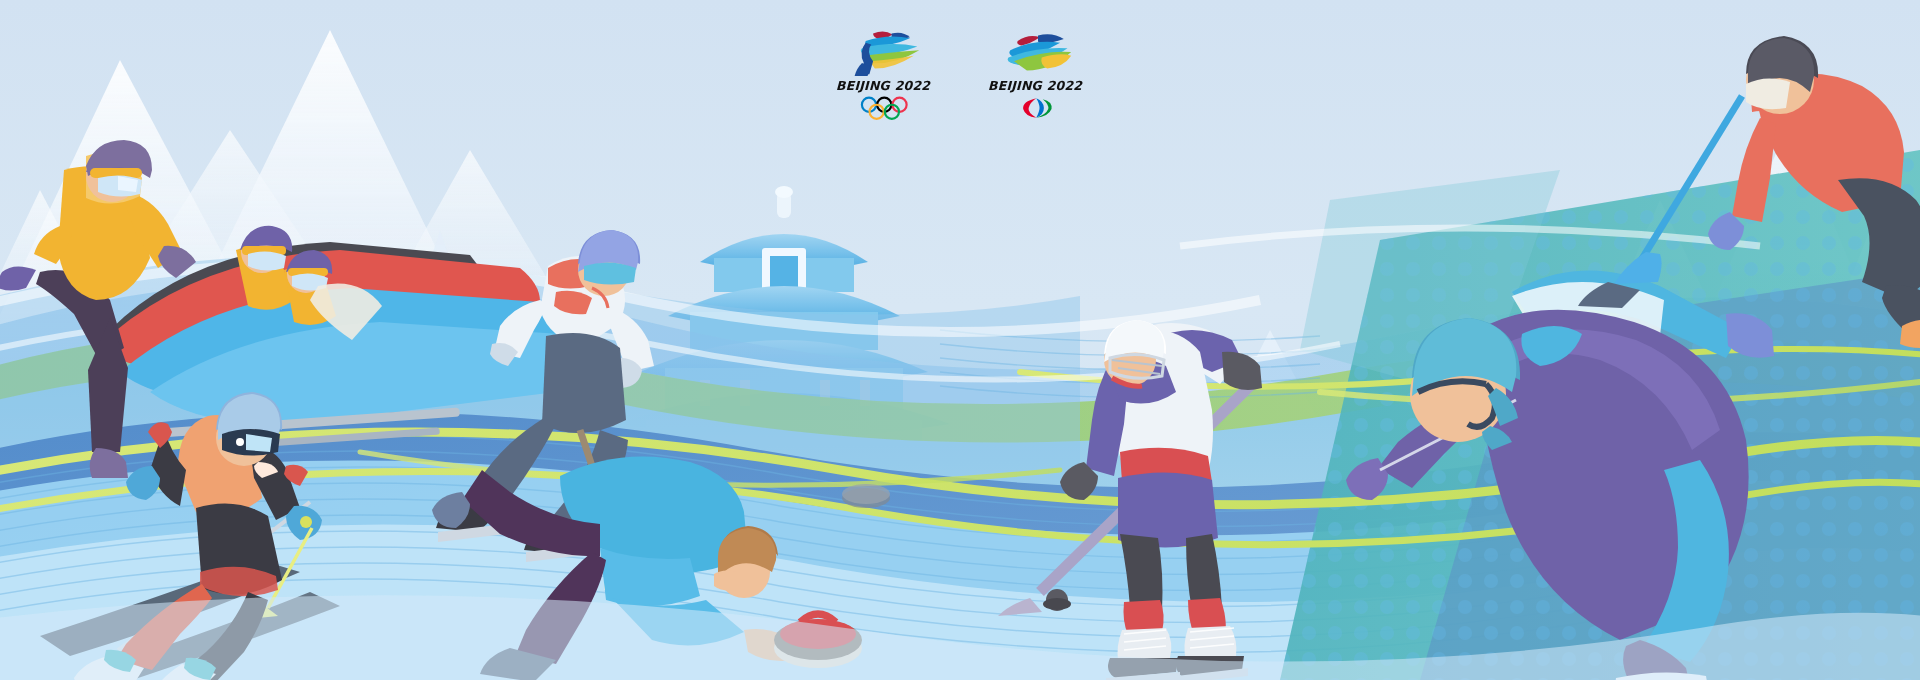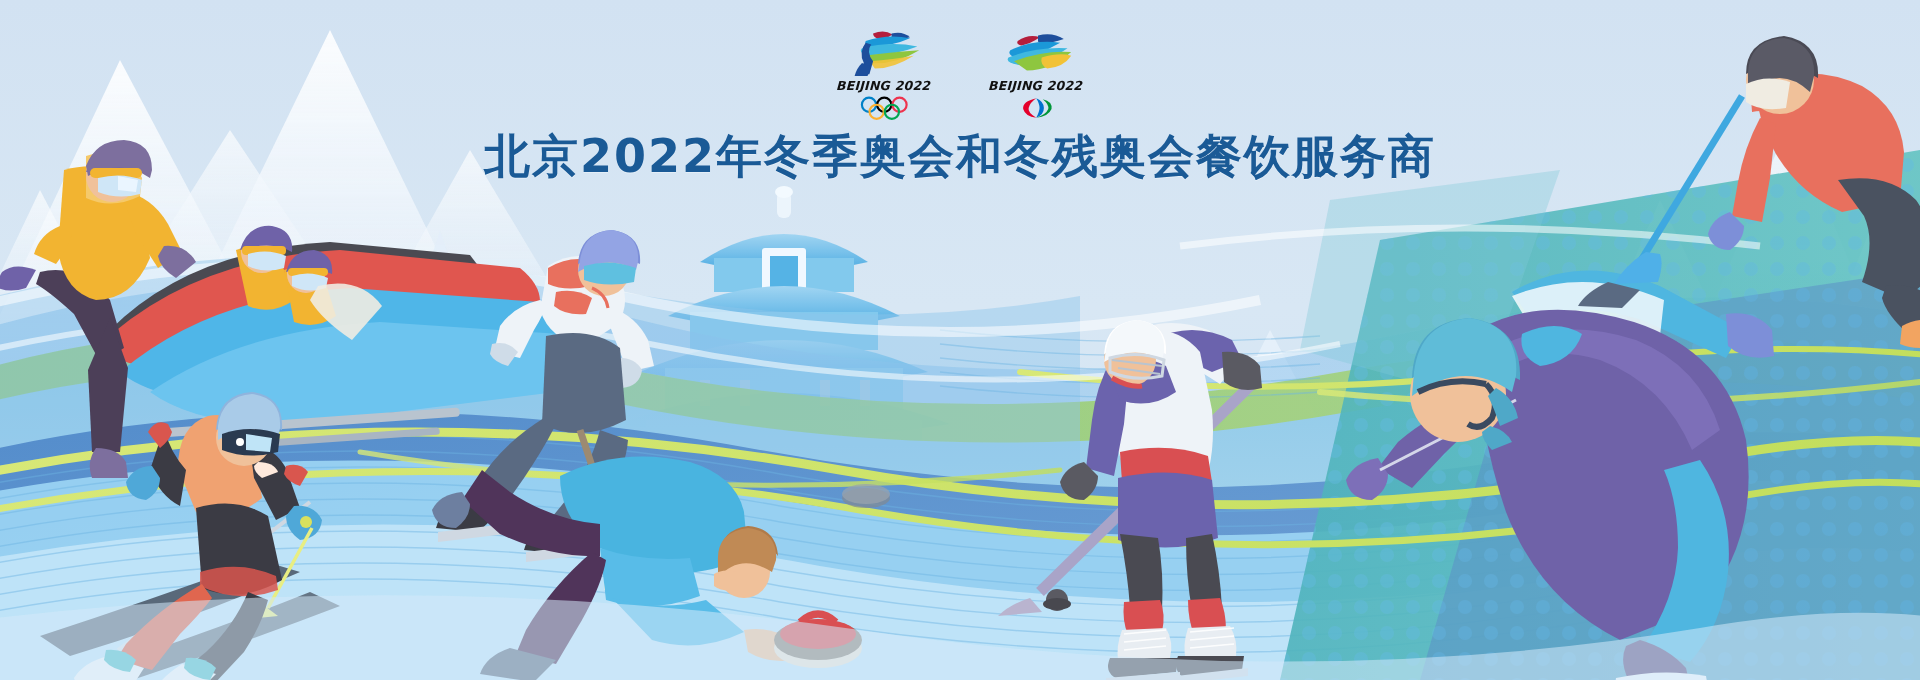--- a/index.html
+++ b/index.html
@@ -450,16 +450,15 @@
         <div class="wordmark">BEIJING 2022</div>
         <svg class="emblem" viewBox="0 0 100 44">
           <path d="M50 4 Q24 10 26 24 Q30 38 50 40 Q34 30 36 22 Q38 12 50 4 Z" fill="#e4002b"></path>
           <path d="M50 4 Q64 10 64 22 Q64 34 50 40 Q56 28 56 22 Q56 14 50 4 Z" fill="#0072ce"></path>
           <path d="M50 40 Q72 38 78 24 Q80 10 62 6 Q74 16 72 24 Q68 34 50 40 Z" fill="#009639"></path>
         </svg>
       </div>
 
     </div>
 
-    <div class="headline">北京2022年冬季奥会和冬残奥会餐饮服务商</div>
 
   </div>
 </div>
 
 </body></html>

